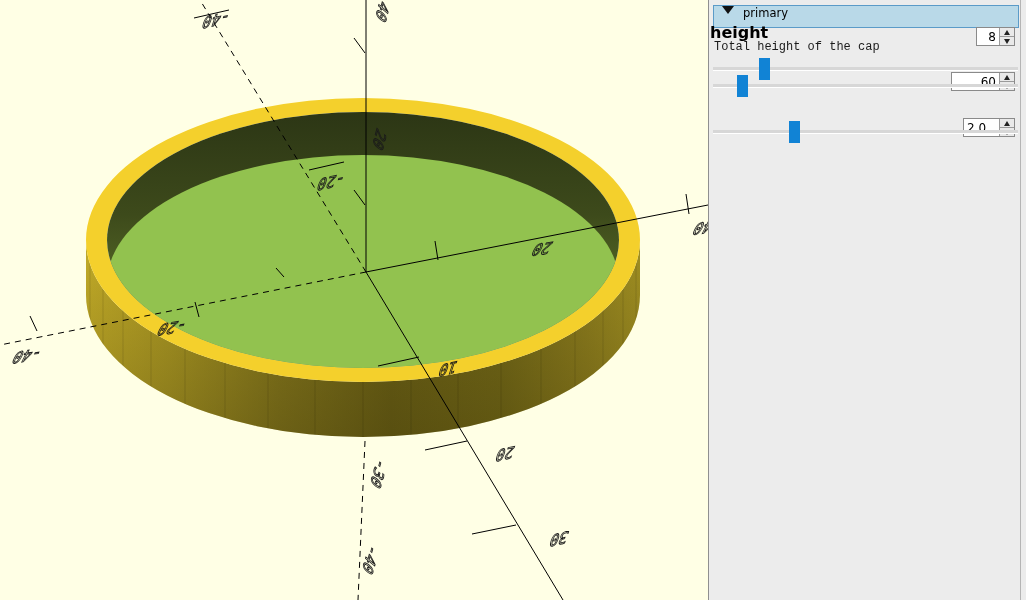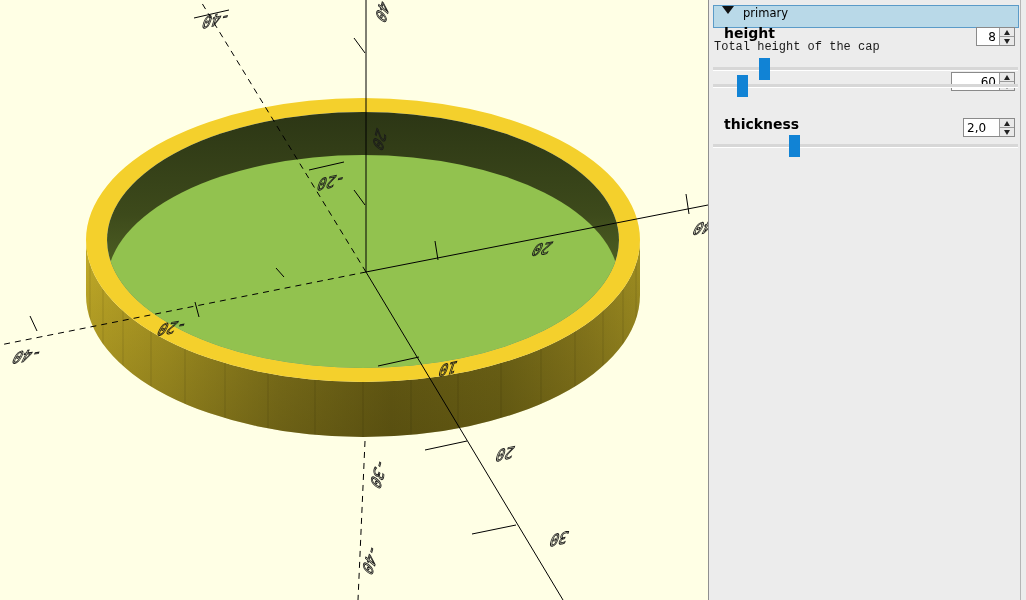--- a/index.html
+++ b/index.html
@@ -13,21 +13,21 @@
     border-left:1px solid #8f8f8f;box-sizing:border-box;}
   .panel-edge{position:absolute;top:0;right:5px;width:1px;height:600px;background:#b5b5b5;}
   .group-header{position:absolute;left:4px;right:7px;top:5px;height:23px;
     background:#b9d9e8;border:1px solid #5b9bc8;box-sizing:border-box;
     display:flex;align-items:flex-start;cursor:pointer;}
   .tri{width:0;height:0;margin-left:8px;border-left:6px solid transparent;
     border-right:6px solid transparent;border-top:8px solid #111;}
   .group-title{margin-left:9px;font-size:11.5px;color:#000;}
   .param{position:absolute;left:0;right:6px;}
   .param-1{top:26px;}  .param-2{top:71px;}  .param-3{top:117px;}
-  .param-name{margin-left:15px;font-size:14px;font-weight:bold;color:#000;line-height:14px;}
+  .param-name{margin-left:1px;font-size:16px;font-weight:bold;color:#000;line-height:14px;}
   .param-desc{margin-left:5px;font-size:12px;color:#1a1a1a;line-height:14px;font-family:Liberation Mono, monospace;}
   .spinbox{position:absolute;top:1px;right:5px;height:19px;background:#fff;
     border:1px solid #8a8a8a;box-sizing:border-box;display:flex;align-items:stretch;}
   .spin-w1{width:39px;} .spin-w2{width:64px;} .spin-w3{width:52px;}
   .spin-val{flex:1;font-size:12px;color:#000;padding:2px 3px 0 3px;}
   .val-right{text-align:right;} .val-left{text-align:left;}
   .spin-btns{width:14px;border-left:1px solid #9a9a9a;display:flex;flex-direction:column;background:#e9e9e9;}
   .spin-up,.spin-down{flex:1;display:flex;align-items:center;justify-content:center;cursor:pointer;}
   .spin-up{border-bottom:1px solid #9a9a9a;}
   .tri-up{width:0;height:0;border-left:3.5px solid transparent;border-right:3.5px solid transparent;border-bottom:5px solid #222;}
@@ -197,21 +197,20 @@
             </span>
         </span>
       </div>
       <div class="slider">
         <div class="groove"></div>
         <div class="handle" style="left: 8%;"></div>
       </div>
     </div>
 
     <div class="param param-3">
-      <div class="param-name">thickness</div>
       <div class="spinbox spin-w3">
         <span class="spin-val val-left">2,0</span>
         <span class="spin-btns">
           <span class="spin-up">
               <i class="tri-up"></i>
             </span>
           <span class="spin-down">
               <i class="tri-down"></i>
             </span>
         </span>

